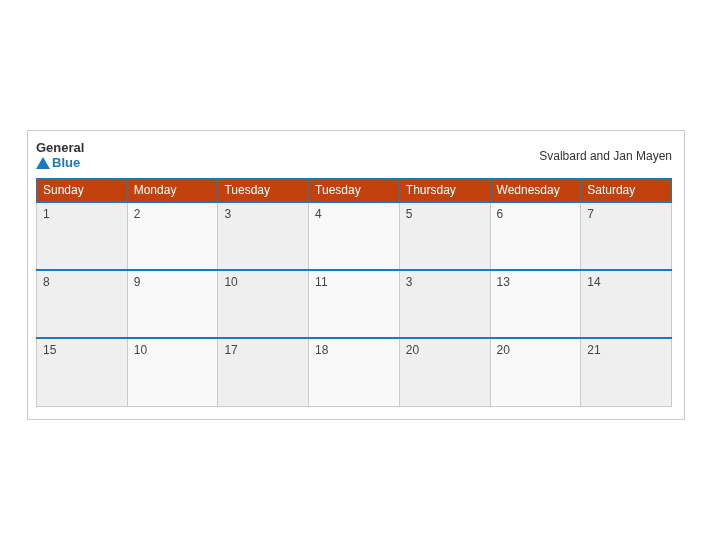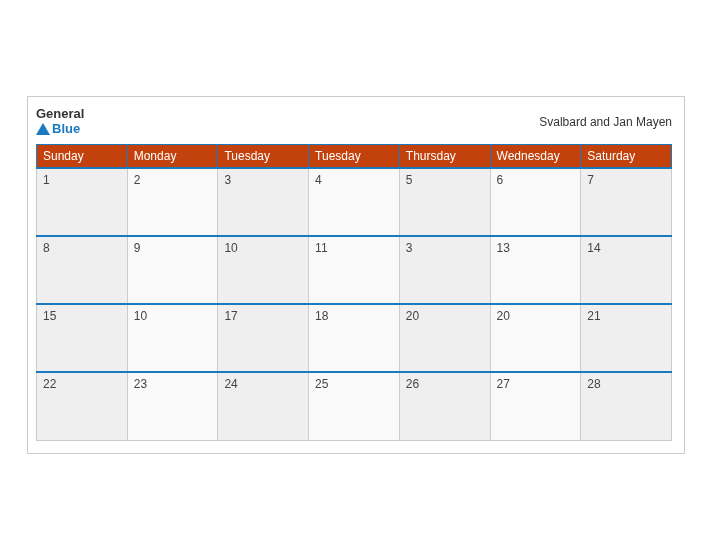--- a/index.html
+++ b/index.html
@@ -156,24 +156,15 @@
         </tr>
         <tr class="row-top-border">
           <td><span class="day-num">15</span></td>
           <td><span class="day-num">10</span></td>
           <td><span class="day-num">17</span></td>
           <td><span class="day-num">18</span></td>
           <td><span class="day-num">20</span></td>
           <td><span class="day-num">20</span></td>
           <td><span class="day-num">21</span></td>
         </tr>
-        <tr class="row-top-border">
-          <td><span class="day-num">22</span></td>
-          <td><span class="day-num">23</span></td>
-          <td><span class="day-num">24</span></td>
-          <td><span class="day-num">25</span></td>
-          <td><span class="day-num">26</span></td>
-          <td><span class="day-num">27</span></td>
-          <td><span class="day-num">28</span></td>
-        </tr>
       </tbody>
   </table>
 </div>
 
 </body></html>

